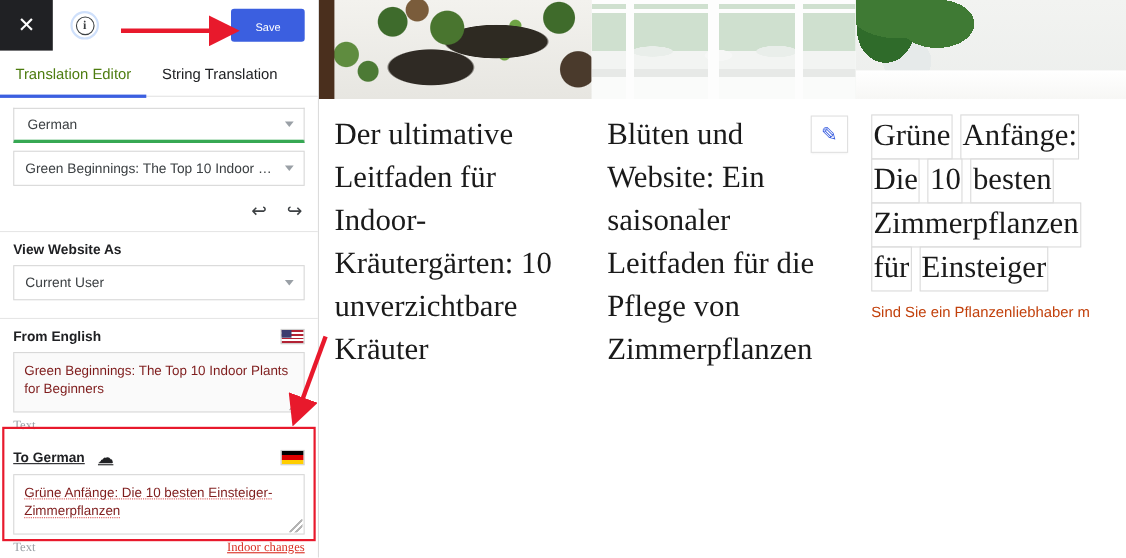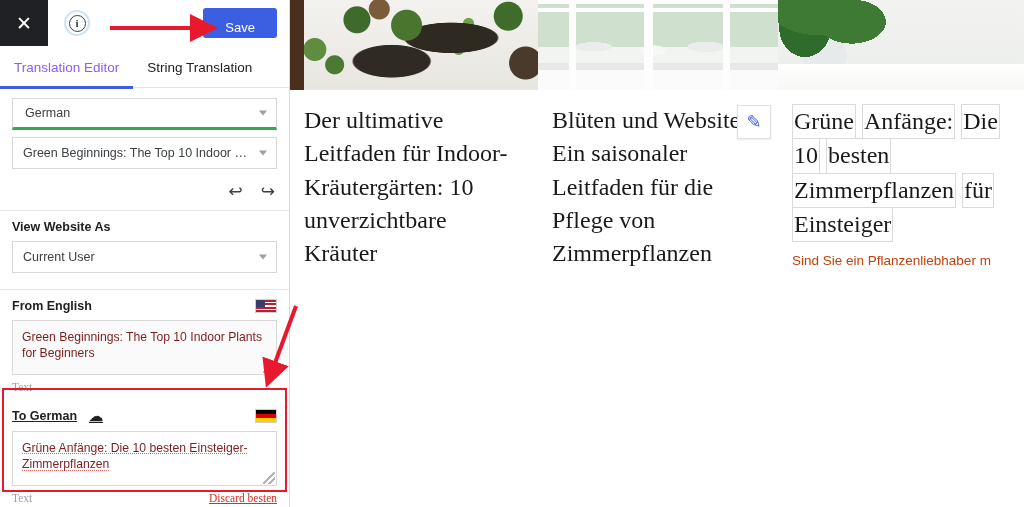--- a/index.html
+++ b/index.html
@@ -36,33 +36,33 @@
     cursor: pointer;
   }
   .info-inner {
     width: 17px; height: 17px; border-radius: 50%; border: 1.6px solid #3c4043;
     display:flex; align-items:center; justify-content:center;
     font-size: 11px; font-weight: bold; color:#3c4043; font-family:"Liberation Serif", serif;
   }
   .save-btn {
     position: absolute; right: 12px; top: 8px;
     background: #3b5fe0; color: #fff; border: none; border-radius: 3px;
-    padding: 12px 22px; height: 30px; font-size: 13px; cursor: pointer;
+    padding: 12px 22px; height: 30px; font-size: 10px; cursor: pointer;
     font-family: "Liberation Sans", sans-serif;
   }
 
   .tabs {
     display: flex; border-bottom: 1px solid #e3e3e3; background:#fff;
     height: 42px;
   }
   .tab {
     padding: 0 14px; display:flex; align-items:center; font-size: 13.5px;
     color: #202124; cursor: pointer; position: relative; height: 42px;
   }
-  .tab.active { color: #8b5cf6; }
+  .tab.active { color: #4d7c0f; }
   .tab.active::after {
     content:''; position:absolute; left:0; right:0; bottom:-1px; height:3px;
     background:#3b5fe0;
   }
 
   .sb-section { padding: 10px 12px 8px 12px; }
   .sel {
     width: 100%; height: 32px; border: 1px solid #d8d8d8; background:#fff;
     display:flex; align-items:center; padding: 0 10px; font-size: 12.5px;
     color:#3c4043; position:relative; cursor:pointer;
@@ -178,21 +178,21 @@
       radial-gradient(ellipse 22px 20px at 19% 62%, #e6eaea 0 100%, transparent 100%),
       linear-gradient(#f2f3f1, #eceeec);
   }
   .hero3::after {
     content:''; position:absolute; left:0; bottom:0; width:100%; height:26px;
     background: linear-gradient(#ffffff, #f7f7f5);
   }
 
   .title {
     font-family: "Liberation Serif", serif;
-    font-size: 24px; line-height: 1.39; color:#1a1a1a;
+    font-size: 28px; line-height: 1.39; color:#1a1a1a;
     padding: 14px 14px 0 14px; word-break: break-word; hyphens: none;
   }
   .title.boxed span.w {
     display:inline-block; border:1px solid #dadada; background: rgba(255,255,255,.35);
     padding: 0 1px; margin: 0 0 -2px 0;
   }
   .body-text {
     font-size: 13.5px; color:#c2410c; padding: 10px 14px 0 14px; line-height:1.45;
   }
 
@@ -289,21 +289,21 @@
       </span>
       <span class="flag flag-de"></span>
     </div>
     <div class="ta editable">
       <span class="spell">Grüne Anfänge: Die 10 besten Einsteiger-</span><br>
       <span class="spell">Zimmerpflanzen</span>
       <span class="resizer"></span>
     </div>
     <div class="sub-row">
       <span>Text</span>
-      <span class="discard">Discard besten</span>
+      <span class="discard">Indoor changes</span>
     </div>
 
     <div class="redbox" style="top:388px; height:104px;"></div>
   </div>
 
   <div id="main">
 
     <div class="col col1">
       <div class="hero hero1"></div>
       <div class="title">Der ultimative Leitfaden für Indoor-Kräutergärten: 10 unverzichtbare Kräuter</div>

